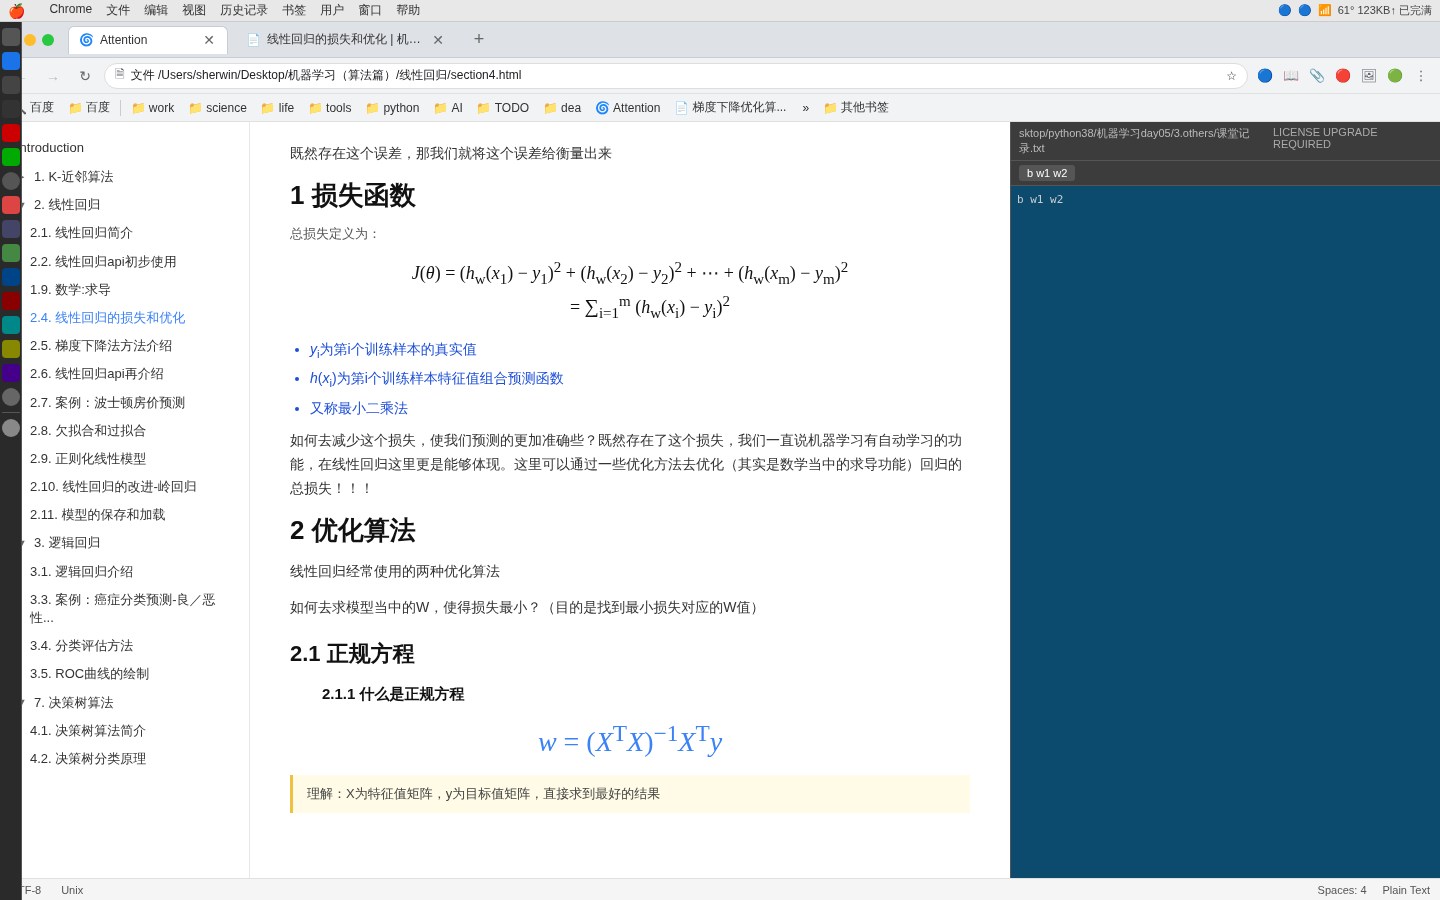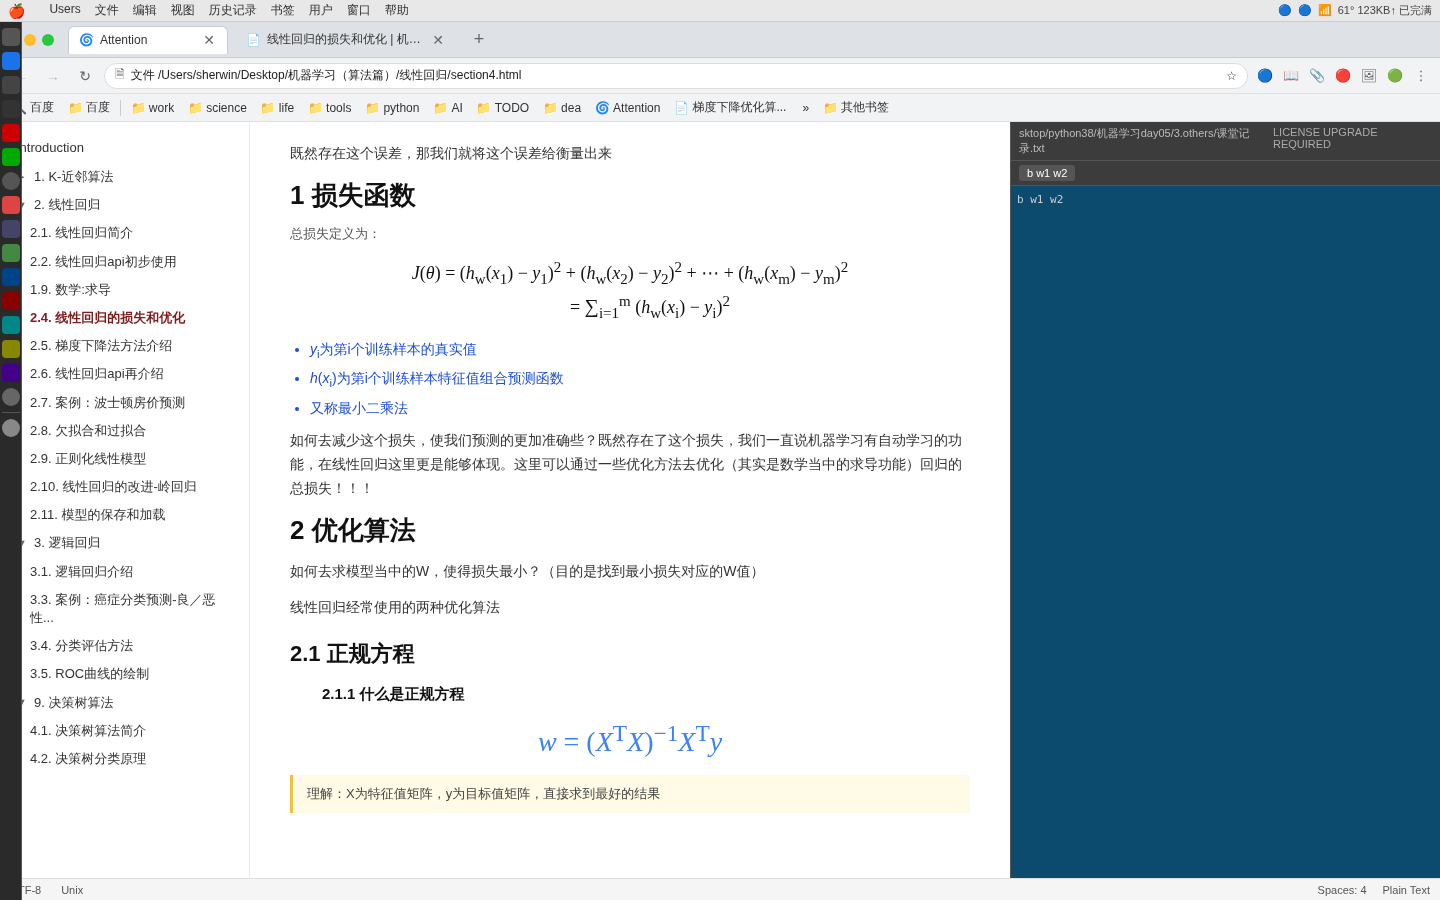--- a/index.html
+++ b/index.html
@@ -204,21 +204,21 @@
     
     .sidebar::-webkit-scrollbar, .main-content::-webkit-scrollbar { width: 6px; }
     .sidebar::-webkit-scrollbar-thumb, .main-content::-webkit-scrollbar-thumb { background: #ccc; border-radius: 3px; }
   </style>
 </head>
 <body>
 
 <div class="mac-bar">
   <span class="mac-apple">🍎</span>
   <div class="menu-items">
-    <span>Users</span>
+    <span>Chrome</span>
     <span>文件</span>
     <span>编辑</span>
     <span>视图</span>
     <span>历史记录</span>
     <span>书签</span>
     <span>用户</span>
     <span>窗口</span>
     <span>帮助</span>
   </div>
   <div class="right-icons">
@@ -343,21 +343,21 @@
     </div>
     <div class="sidebar-item child">
       <span>2.1. 线性回归简介</span>
     </div>
     <div class="sidebar-item child">
       <span>2.2. 线性回归api初步使用</span>
     </div>
     <div class="sidebar-item child">
       <span>1.9. 数学:求导</span>
     </div>
-    <div class="sidebar-item child active" style="color:#7f1d1d; font-weight:700;">
+    <div class="sidebar-item child active" style="color:#3b82f6; font-weight:400;">
       <span>2.4. 线性回归的损失和优化</span>
     </div>
     <div class="sidebar-item child">
       <span>2.5. 梯度下降法方法介绍</span>
     </div>
     <div class="sidebar-item child">
       <span>2.6. 线性回归api再介绍</span>
     </div>
     <div class="sidebar-item child">
       <span>2.7. 案例：波士顿房价预测</span>
@@ -387,21 +387,21 @@
     </div>
     <div class="sidebar-item child">
       <span>3.4. 分类评估方法</span>
     </div>
     <div class="sidebar-item child">
       <span>3.5. ROC曲线的绘制</span>
     </div>
 
     <div class="sidebar-item">
       <span class="arrow">▼</span>
-      <span>9. 决策树算法</span>
+      <span>7. 决策树算法</span>
     </div>
     <div class="sidebar-item child">
       <span>4.1. 决策树算法简介</span>
     </div>
     <div class="sidebar-item child">
       <span>4.2. 决策树分类原理</span>
     </div>
   </div>
 
   <div class="main-content">
@@ -423,23 +423,23 @@
     <ul class="bullet-list">
       <li><i>y</i><sub>i</sub>为第i个训练样本的真实值</li>
       <li><i>h</i>(<i>x</i><sub>i</sub>)为第i个训练样本特征值组合预测函数</li>
       <li>又称最小二乘法</li>
     </ul>
 
     <p class="text-block">如何去减少这个损失，使我们预测的更加准确些？既然存在了这个损失，我们一直说机器学习有自动学习的功能，在线性回归这里更是能够体现。这里可以通过一些优化方法去优化（其实是数学当中的求导功能）回归的总损失！！！</p>
 
     <h1 class="section-heading-1">2 优化算法</h1>
 
+    <p class="text-block">线性回归经常使用的两种优化算法</p>
+
     <p class="text-block">如何去求模型当中的W，使得损失最小？（目的是找到最小损失对应的W值）</p>
-
-    <p class="text-block">线性回归经常使用的两种优化算法</p>
 
     <h2 class="section-heading-2">2.1 正规方程</h2>
 
     <h3 class="section-heading-3">2.1.1 什么是正规方程</h3>
 
     <div class="w-formula">
       <i>w</i> = (<i>X</i><sup>T</sup><i>X</i>)<sup>−1</sup><i>X</i><sup>T</sup><i>y</i>
     </div>
 
     <div class="info-box">

